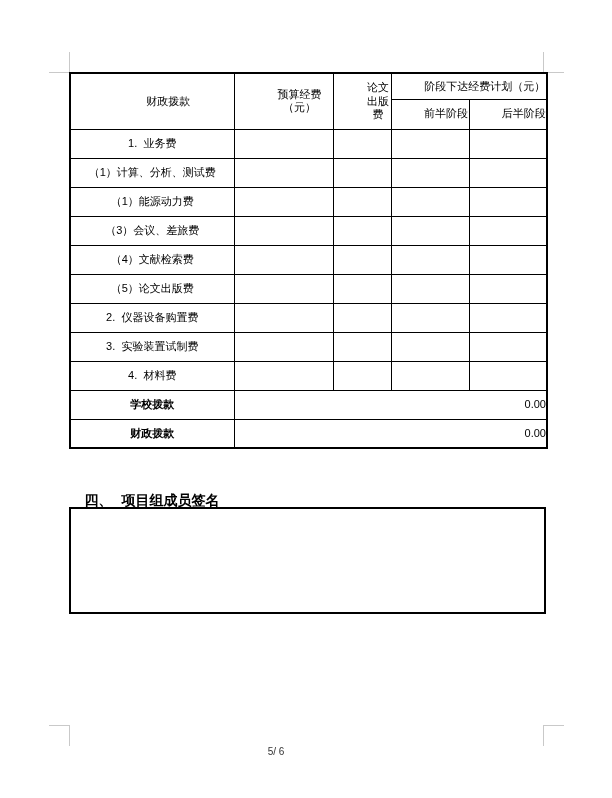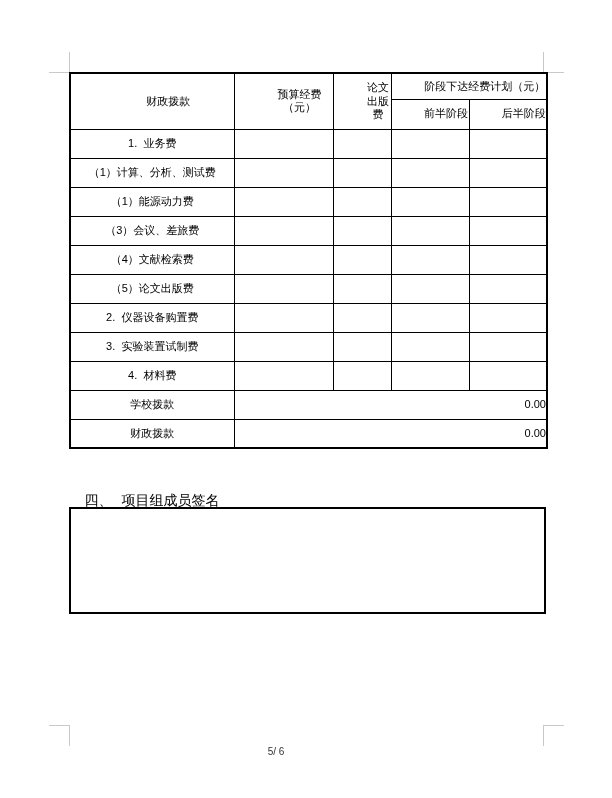--- a/index.html
+++ b/index.html
@@ -36,27 +36,27 @@
   table.budget thead th {
     font-weight: normal; text-align: center; vertical-align: middle; padding-left: 32px;
   }
   tr.hrow1 { height: 26px; }
   tr.hrow2 { height: 30px; }
   tr.drow  { height: 29px; }
   td.lbl {
     text-align: center; vertical-align: middle;
     padding-left: 2px; white-space: pre;
   }
-  td.sum-lbl { font-weight: normal; text-align: center; vertical-align: middle; }
+  td.sum-lbl { font-weight: bold; text-align: center; vertical-align: middle; }
   td.sum-val { text-align: right; vertical-align: middle; }
 
   
   .section-heading {
     position: absolute; left: 69px; top: 470px;
-    font-size: 14px; font-weight: normal; line-height: 20px;
+    font-size: 14px; font-weight: bold; line-height: 20px;
     white-space: pre;
   }
   .section-heading .sec-num { margin-right: 9px; }
 
   
   .signature-box {
     position: absolute; left: 69px; top: 507px;
     width: 473px; height: 103px;
     border: 2px solid #000; background: #fff;
   }

